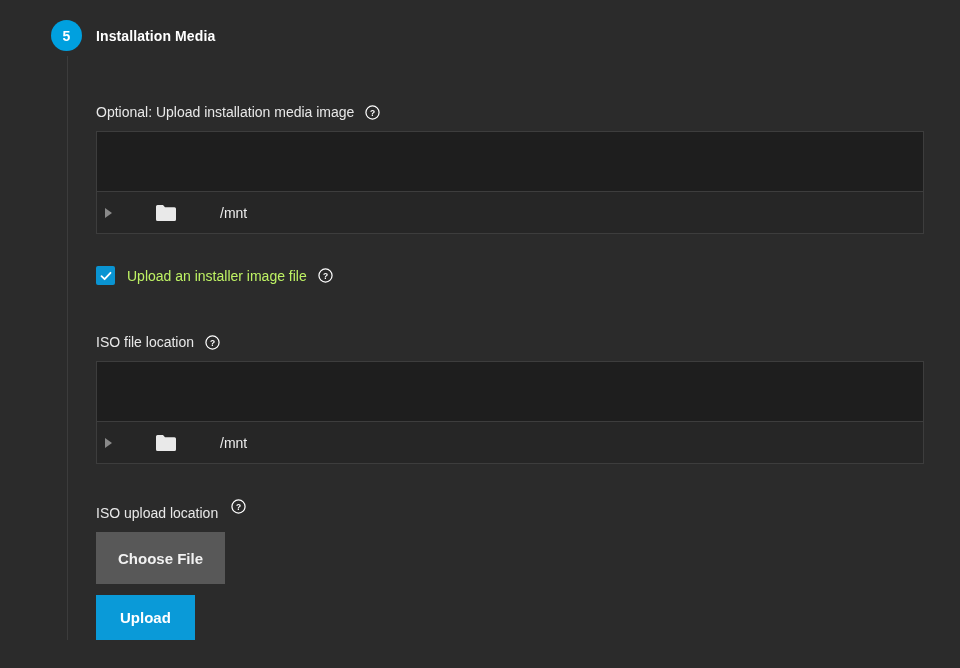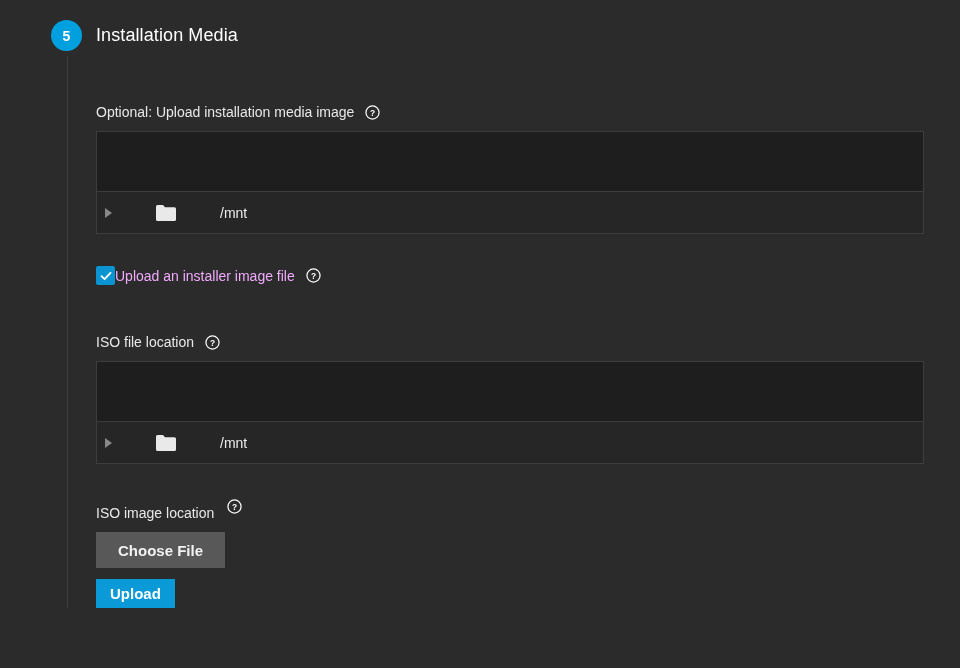--- a/index.html
+++ b/index.html
@@ -44,22 +44,22 @@
     font-size: 14px;
     font-weight: bold;
     display: flex;
     align-items: center;
     justify-content: center;
     margin-left: 51px;
     flex: 0 0 auto;
   }
   .step-title {
     margin-left: 14px;
-    font-size: 18px;
-    font-weight: normal;
+    font-size: 14px;
+    font-weight: bold;
     color: #ffffff;
     letter-spacing: 0.1px;
   }
 
   
   .step-body {
     padding-left: 96px;
     padding-right: 36px;
     padding-top: 52px;
   }
@@ -139,51 +139,52 @@
     height: 19px;
     background: #0a94d2;
     border-radius: 2px;
     display: flex;
     align-items: center;
     justify-content: center;
     flex: 0 0 auto;
   }
   .checkbox svg { display: block; }
   .checkbox-label {
-    font-size: 14px;
-    color: #f0abfc;
+    margin-left: 12px;
+    font-size: 14px;
+    color: #bef264;
   }
 
   
   .section-gap-1 { height: 48px; }
   .section-gap-2 { height: 40px; }
 
   
   .btn {
     display: inline-flex;
     align-items: center;
     justify-content: center;
     font-size: 15px;
     font-weight: bold;
     border: none;
     cursor: pointer;
     font-family: "Liberation Sans", sans-serif;
   }
   .btn-choose {
     background: #585858;
     color: #f2f2f2;
-    height: 36px;
+    height: 52px;
     padding: 0 22px;
     margin-top: 6px;
   }
   .btn-upload {
     background: #0a9ad8;
     color: #ffffff;
-    height: 29px;
-    padding: 0 14px;
+    height: 45px;
+    padding: 0 24px;
     margin-top: 11px;
   }
   .btn-block { display: block; }
 </style>
 </head>
 <body>
 
 <div class="step">
 
   <div class="step-connector"></div>
@@ -258,21 +259,21 @@
             </svg>
           </span>
           <span class="tree-label">/mnt</span>
         </div>
       </div>
     </div>
 
     <div class="section-gap-2"></div>
 
     <div class="field-label">
-      <span class="label-text">ISO image location</span>
+      <span class="label-text">ISO upload location</span>
       <span class="help-icon raised">
         <svg width="15" height="15" viewBox="0 0 16 16">
           <circle cx="8" cy="8" r="7" fill="none" stroke="#ffffff" stroke-width="1.3"></circle>
           <text x="8" y="11.6" font-family="Liberation Sans, sans-serif" font-size="9" font-weight="bold" fill="#ffffff" text-anchor="middle">?</text>
         </svg>
       </span>
     </div>
 
     <button class="btn btn-choose btn-block">Choose File</button>
     <button class="btn btn-upload btn-block">Upload</button>

